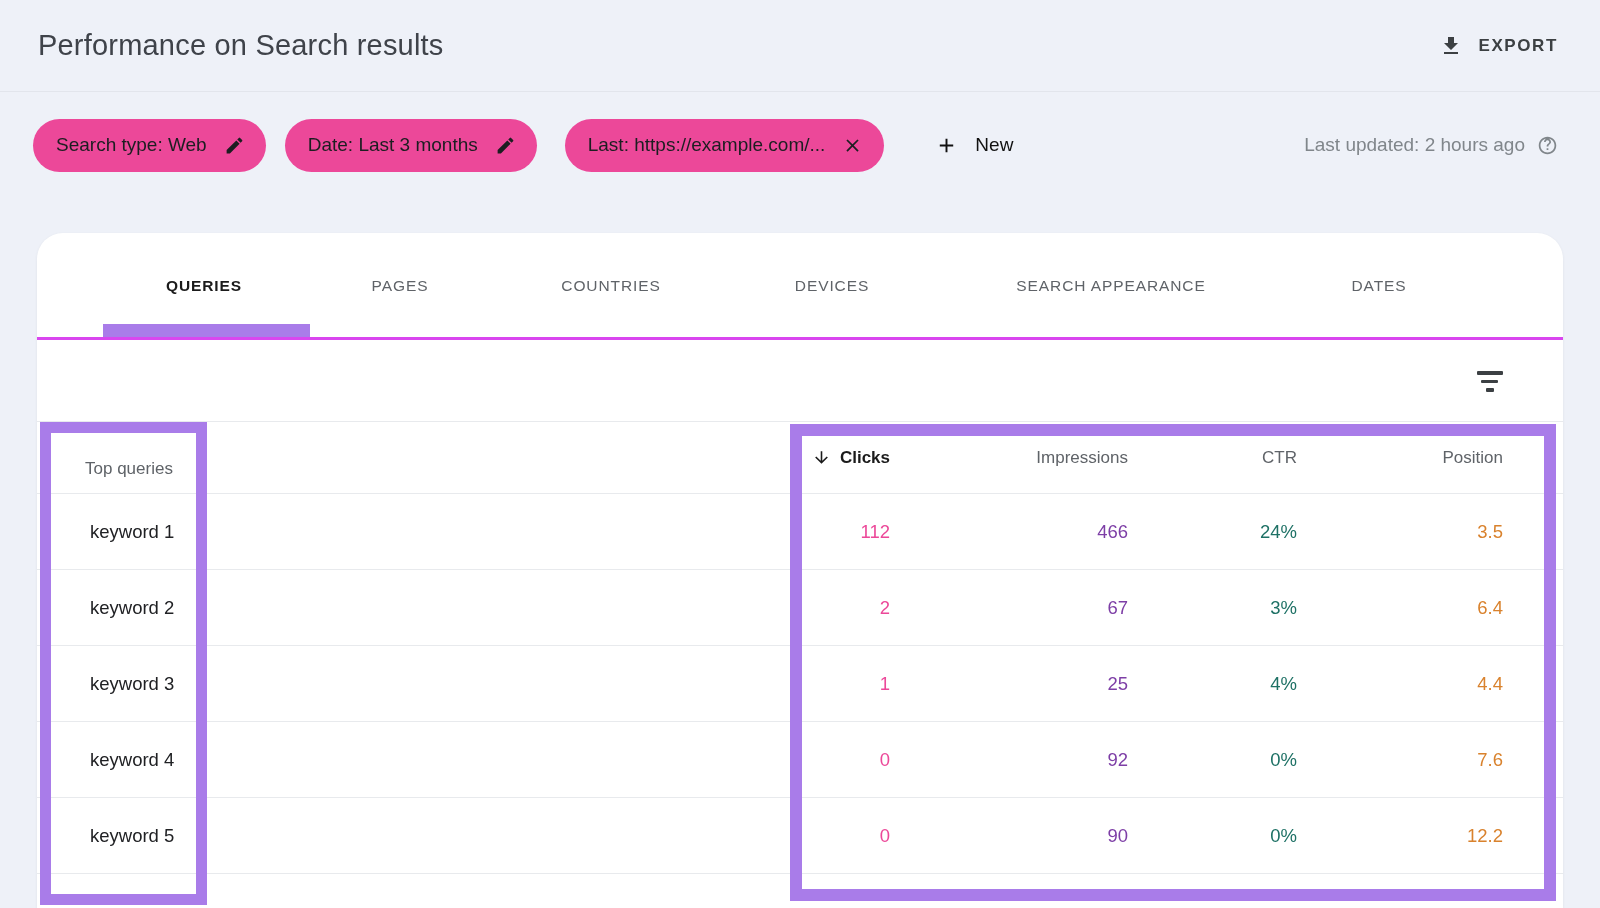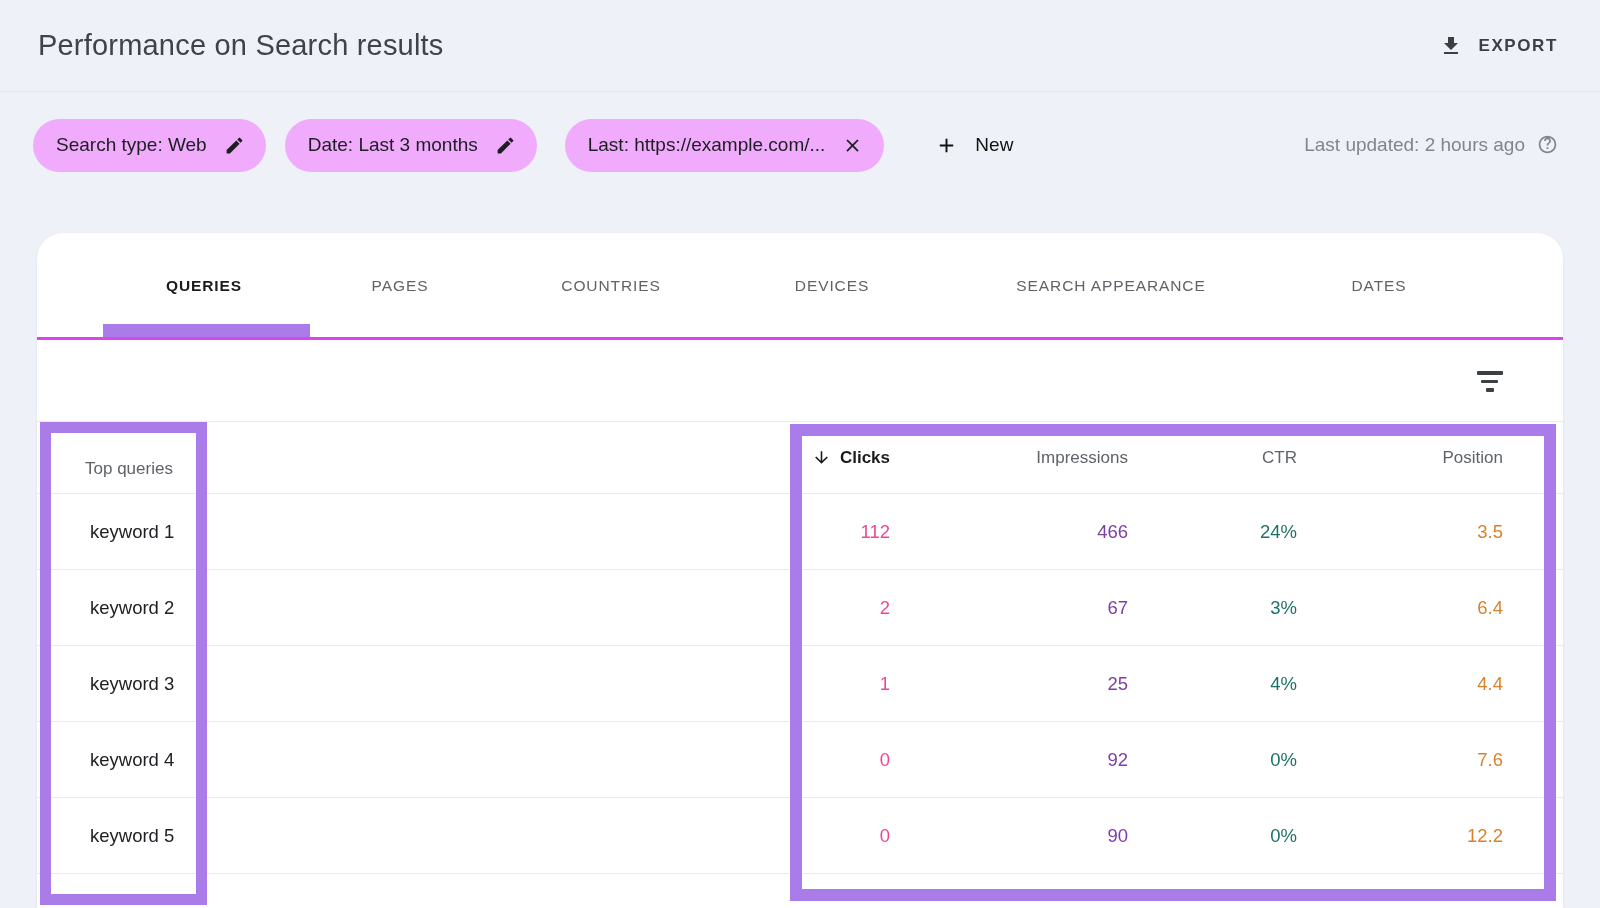--- a/index.html
+++ b/index.html
@@ -31,41 +31,41 @@
 
   
   .filter-row {
     margin-top: 26px;
     padding: 0 42px 0 33px;
     display: flex; align-items: center;
     height: 54px;
   }
   .chip {
     height: 53px;
-    background: #f0abfc;
+    background: #ec4899;
     border: none; border-radius: 27px;
     display: inline-flex; align-items: center; gap: 17px;
     padding: 0 21px 0 23px;
     font-family: inherit; font-size: 19px; color: #1c1e21;
     cursor: pointer; margin-right: 19px;
   }
   .chip svg { width: 21px; height: 21px; fill: #1c1e21; flex: none; }
   .chip .chip-close { display: flex; background: none; border: none; cursor: pointer; padding: 0; }
   .chip.page-chip { margin-left: 9px; }
   .new-btn {
     display: flex; align-items: center; gap: 17px;
     background: none; border: none; cursor: pointer;
     font-family: inherit; font-size: 19px; font-weight: 500; color: #111;
     margin-left: 32px;
     text-align: right;
   }
   .new-btn svg { width: 23px; height: 23px; fill: #111; }
   .last-updated {
     margin-left: auto;
-    display: flex; align-items: flex-start; gap: 12px;
+    display: flex; align-items: center; gap: 12px;
     font-size: 19px; color: #80868b;
   }
   .last-updated svg { width: 21px; height: 21px; fill: #80868b; }
 
   
   .card {
     position: absolute; left: 37px; right: 37px; top: 233px; bottom: 0;
     background: #fff;
     border-radius: 26px 26px 0 0;
     box-shadow: 0 1px 3px rgba(60,64,67,.08);

